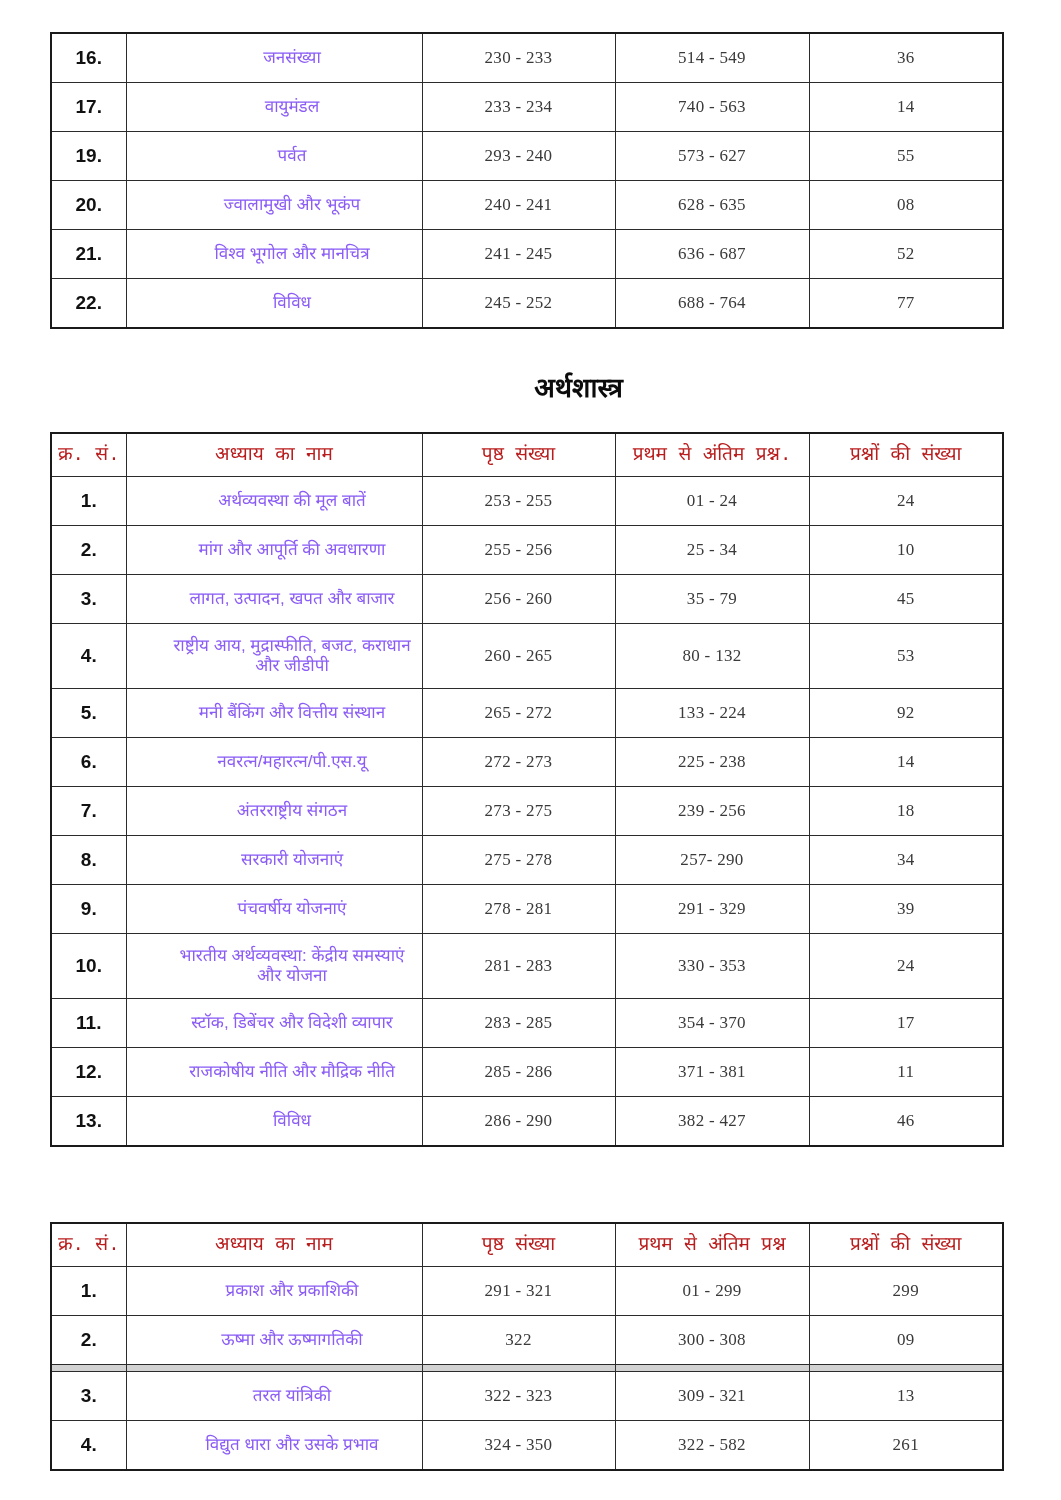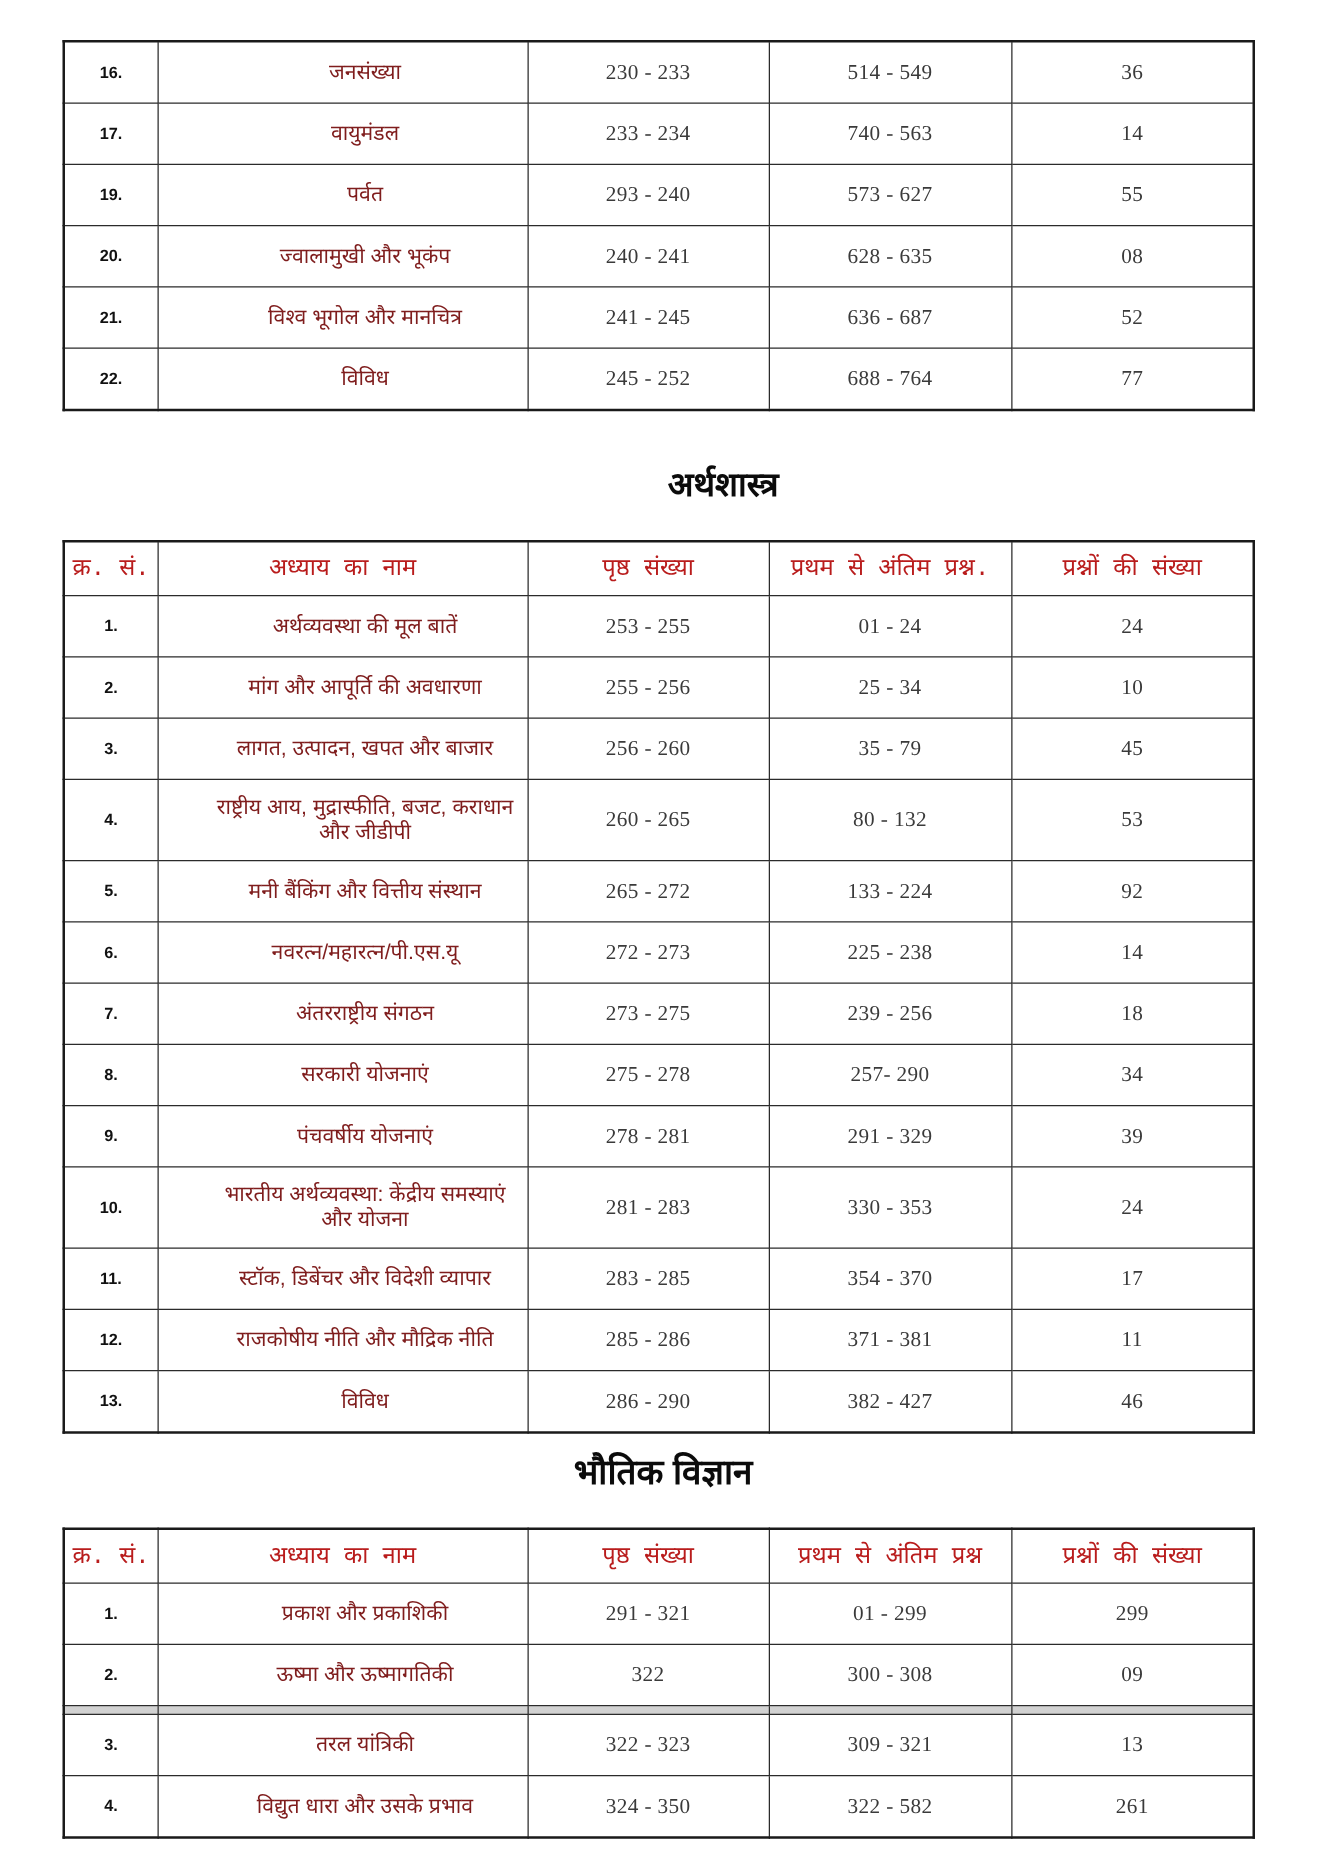--- a/index.html
+++ b/index.html
@@ -62,28 +62,28 @@
   }
 
   
   tbody td {
     height: 48px;
     font-size: 17px;
   }
   tbody td.sn {
     font-family: "Liberation Sans", "DejaVu Sans", sans-serif;
     font-weight: 700;
-    font-size: 13px;
+    font-size: 19px;
     color: #111;
   }
   tbody td.name {
     font-family: "Liberation Sans", "DejaVu Sans", sans-serif;
     font-weight: 400;
     font-size: 17px;
-    color: #7f1d1d;
+    color: #8b5cf6;
     padding-left: 40px;
   }
   tbody td.num {
     font-family: "Liberation Serif", "DejaVu Serif", serif;
     font-size: 17px;
     color: #3a3a3a;
     letter-spacing: 0.3px;
   }
   tbody tr.tall td { height: 64px; }
 
@@ -286,21 +286,20 @@
           <td class="sn">13.</td>
           <td class="name">विविध</td>
           <td class="num">286 - 290</td>
           <td class="num">382 - 427</td>
           <td class="num">46</td>
         </tr>
       </tbody>
     </table>
   </div>
 
-  <div class="section-title" id="title-physics">भौतिक विज्ञान</div>
 
   <div class="tbl-wrap" id="table-physics">
     <table class="doc-table">
       <colgroup>
         <col class="c-sn">
           <col class="c-name">
           <col class="c-page">
           <col class="c-range">
           <col class="c-count">
       </colgroup>

